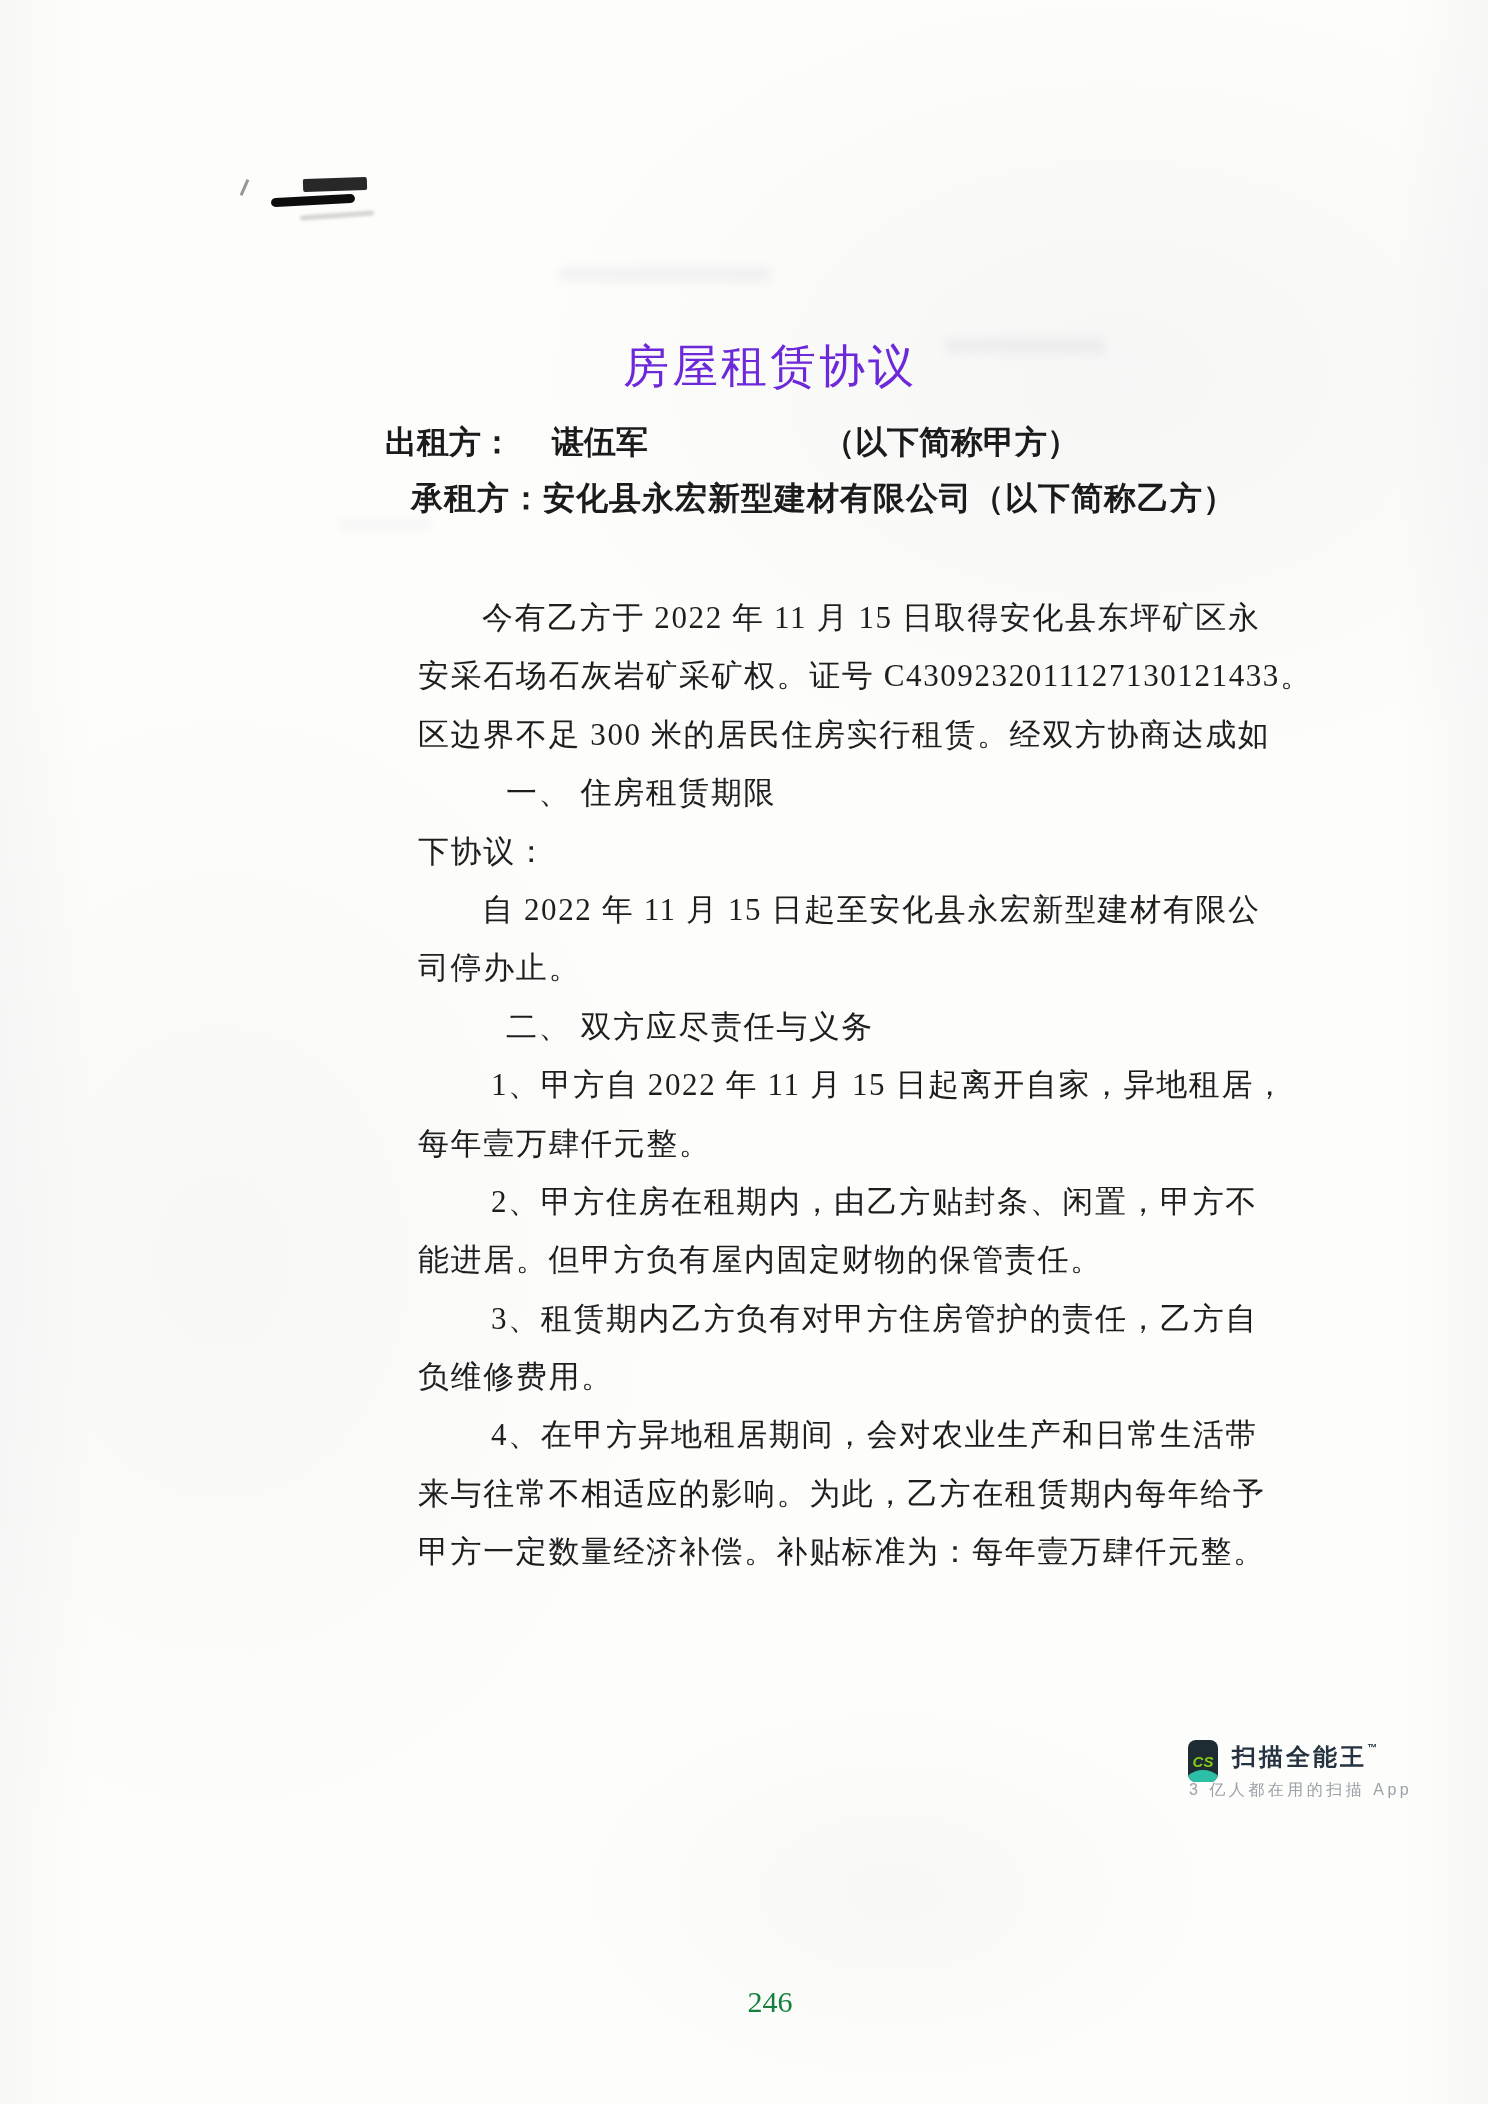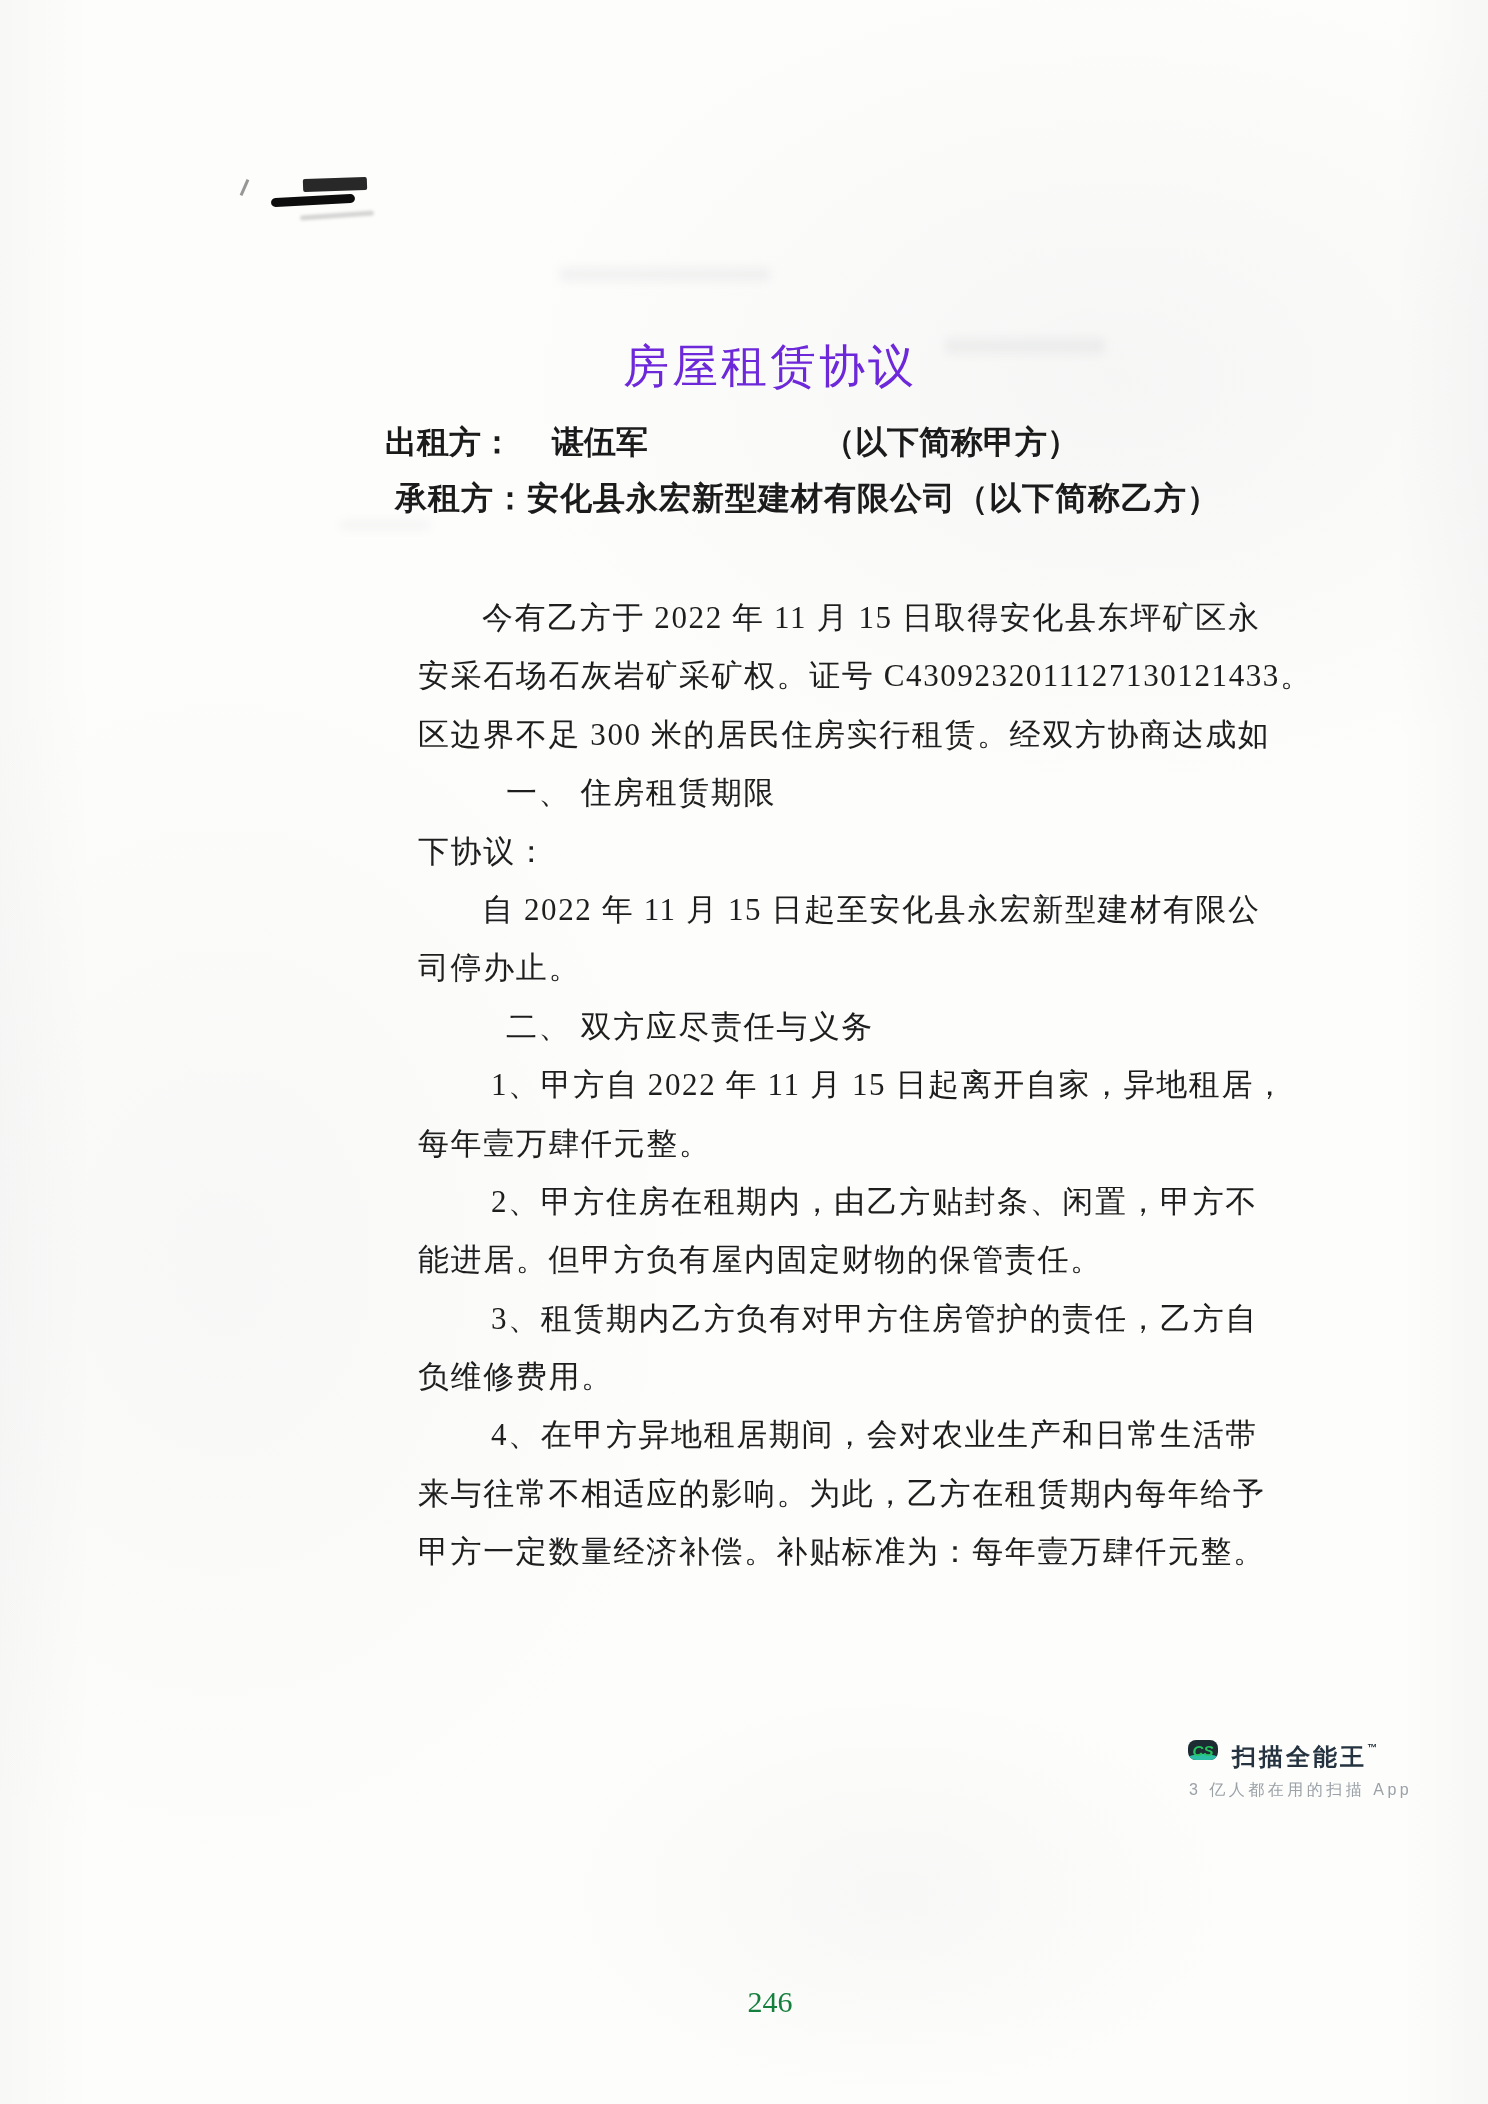--- a/index.html
+++ b/index.html
@@ -22,21 +22,21 @@
     position:absolute;left:395px;top:336px;width:750px;height:64px;
     text-align:center;font-size:46px;font-weight:normal;letter-spacing:3px;
     color:#6d28d9;
   }
   .party-line{position:absolute;left:0;top:0;width:1488px;height:44px;font-size:32px;font-weight:600;color:#1b1b1b;}
   .party-lessor{top:421px;}
   .party-lessee{top:477px;}
   .party-lessor .lbl{position:absolute;left:385px;}
   .party-lessor .nm{position:absolute;left:552px;}
   .party-lessor .al{position:absolute;left:823px;}
-  .party-lessee .full{position:absolute;left:395px;letter-spacing:1px;text-align:center;}
+  .party-lessee .full{position:absolute;left:411px;letter-spacing:1px;text-align:center;}
   .doc-body{
     position:absolute;left:418px;top:589px;width:752px;
     font-size:31px;color:#1e1e1e;font-weight:500;
   }
   .bline{height:58.4px;line-height:58.4px;letter-spacing:1.6px;white-space:nowrap;}
   .ind-para{padding-left:64px;}
   .ind-clause{padding-left:73px;}
   .ind-item{padding-left:88px;}
   .page-number{
     position:absolute;left:395px;top:1985px;width:750px;height:40px;
@@ -49,24 +49,24 @@
   .mark-b{left:303px;top:178px;width:64px;height:13px;background:#161616;border-radius:2px;transform:rotate(-2deg);opacity:.92;}
   .mark-c{left:243px;top:179px;width:3px;height:17px;background:#444;transform:rotate(24deg);opacity:.55;}
   .mark-d{left:300px;top:213px;width:74px;height:5px;background:#777;border-radius:3px;transform:rotate(-4deg);opacity:.3;filter:blur(1.5px);}
   .ghost{position:absolute;background:#8f9296;pointer-events:none;filter:blur(5px);}
   .ghost-1{left:560px;top:268px;width:210px;height:13px;opacity:.10;}
   .ghost-2{left:945px;top:338px;width:160px;height:16px;opacity:.10;}
   .ghost-3{left:340px;top:520px;width:90px;height:10px;opacity:.07;}
   
   .wm{position:absolute;left:1186px;top:1738px;width:220px;height:64px;}
   .wm-icon{
-    position:absolute;left:2px;top:2px;width:30px;height:20px;border-radius:8px;
+    position:absolute;left:2px;top:2px;width:30px;height:42px;border-radius:8px;
     overflow:hidden;display:flex;align-items:center;justify-content:center;
     font-family:"Liberation Sans","DejaVu Sans",sans-serif;
-    font-weight:700;font-size:15px;color:#22c55e;font-style:italic;
+    font-weight:700;font-size:15px;color:#84cc16;font-style:italic;
   }
   .wm-icon .arc{position:absolute;left:-20%;bottom:-62%;width:140%;height:90%;border-radius:50%;}
   .wm-icon .cs{position:relative;z-index:2;letter-spacing:0px;}
   .wm-brand{
     position:absolute;left:46px;top:3px;
     font-family:"Liberation Sans","DejaVu Sans",sans-serif;
     font-size:24px;font-weight:700;letter-spacing:3px;
   }
   .wm-tm{font-size:10px;vertical-align:14px;letter-spacing:0;}
   .wm-tagline{

